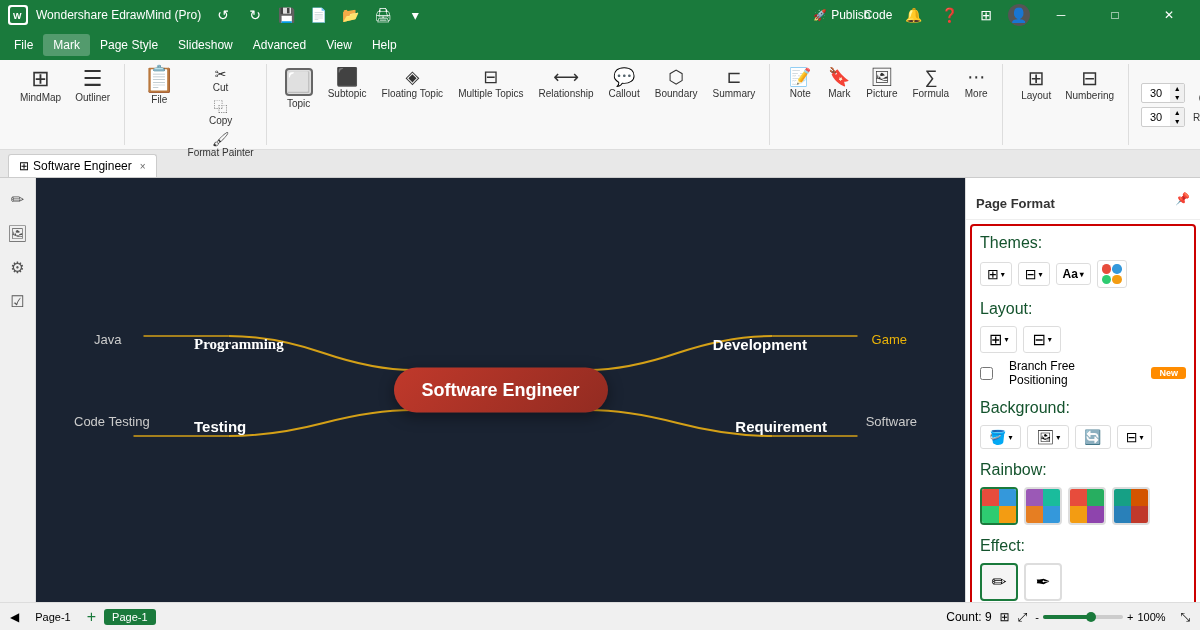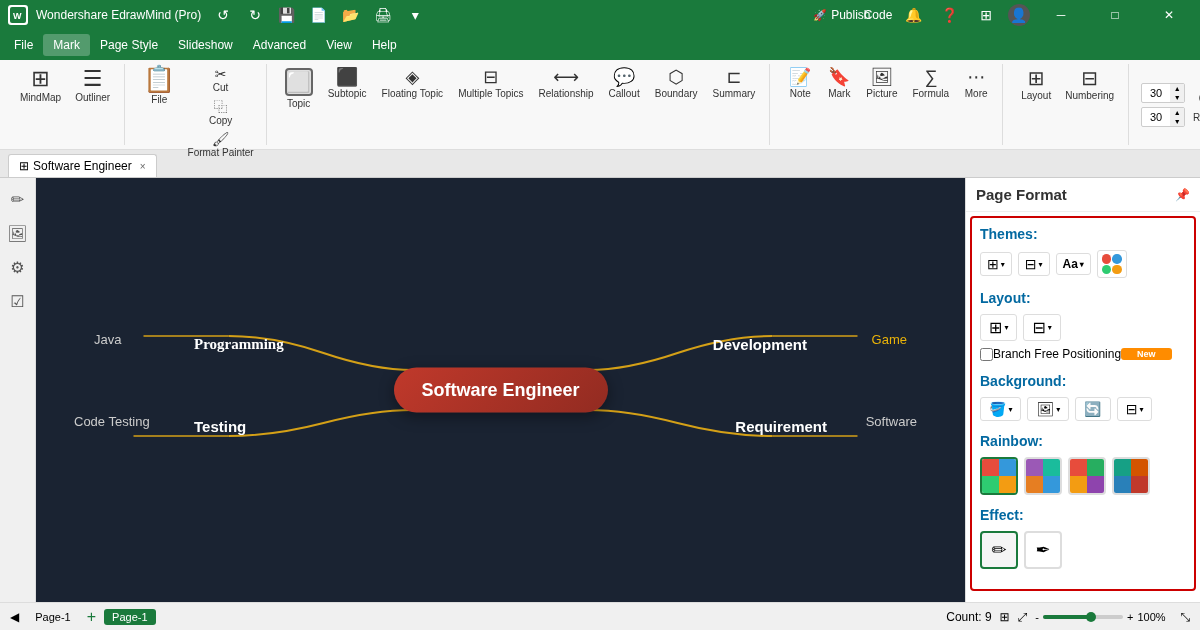--- a/index.html
+++ b/index.html
@@ -185,23 +185,23 @@
       display: flex;
       flex-direction: column;
     }
     .panel-header {
       display: flex;
       align-items: center;
       justify-content: space-between;
       padding: 8px 10px;
       border-bottom: 1px solid #eee;
     }
-    .panel-title { font-size: 15px; font-weight: bold; color: #333; }
+    .panel-title { font-size: 13px; font-weight: bold; color: #333; margin-top: 10px; }
     .panel-pin { cursor: pointer; color: #666; }
-    .section-title { font-size: 14px; color: #0369a1; margin-bottom: 8px; font-weight: 700; }
+    .section-title { font-size: 16px; color: #14532d; margin-bottom: 8px; font-weight: 400; }
 
     .themes-row {
       display: flex;
       align-items: center;
       gap: 6px;
       margin-bottom: 12px;
     }
     .theme-btn {
       display: flex;
       align-items: center;
@@ -222,27 +222,27 @@
       border: 1px solid #ddd;
       border-radius: 3px;
       cursor: pointer;
       background: white;
       font-size: 16px;
       display: flex;
       align-items: center;
       gap: 2px;
     }
 
-    .checkbox-row { display: flex; align-items: center; gap: 0; }
+    .checkbox-row { display: flex; align-items: center; gap: 16px; }
     .checkbox-row input { cursor: pointer; }
     .new-badge {
       background: #ff8c00;
       color: white;
       font-size: 9px;
-      padding: 1px 16px;
+      padding: 1px 8px;
       border-radius: 3px;
       font-weight: bold;
     }
 
     .bg-section { margin-bottom: 12px; }
     .bg-row { display: flex; align-items: center; gap: 6px; }
     .bg-btn {
       padding: 3px 8px;
       border: 1px solid #ddd;
       border-radius: 3px;

